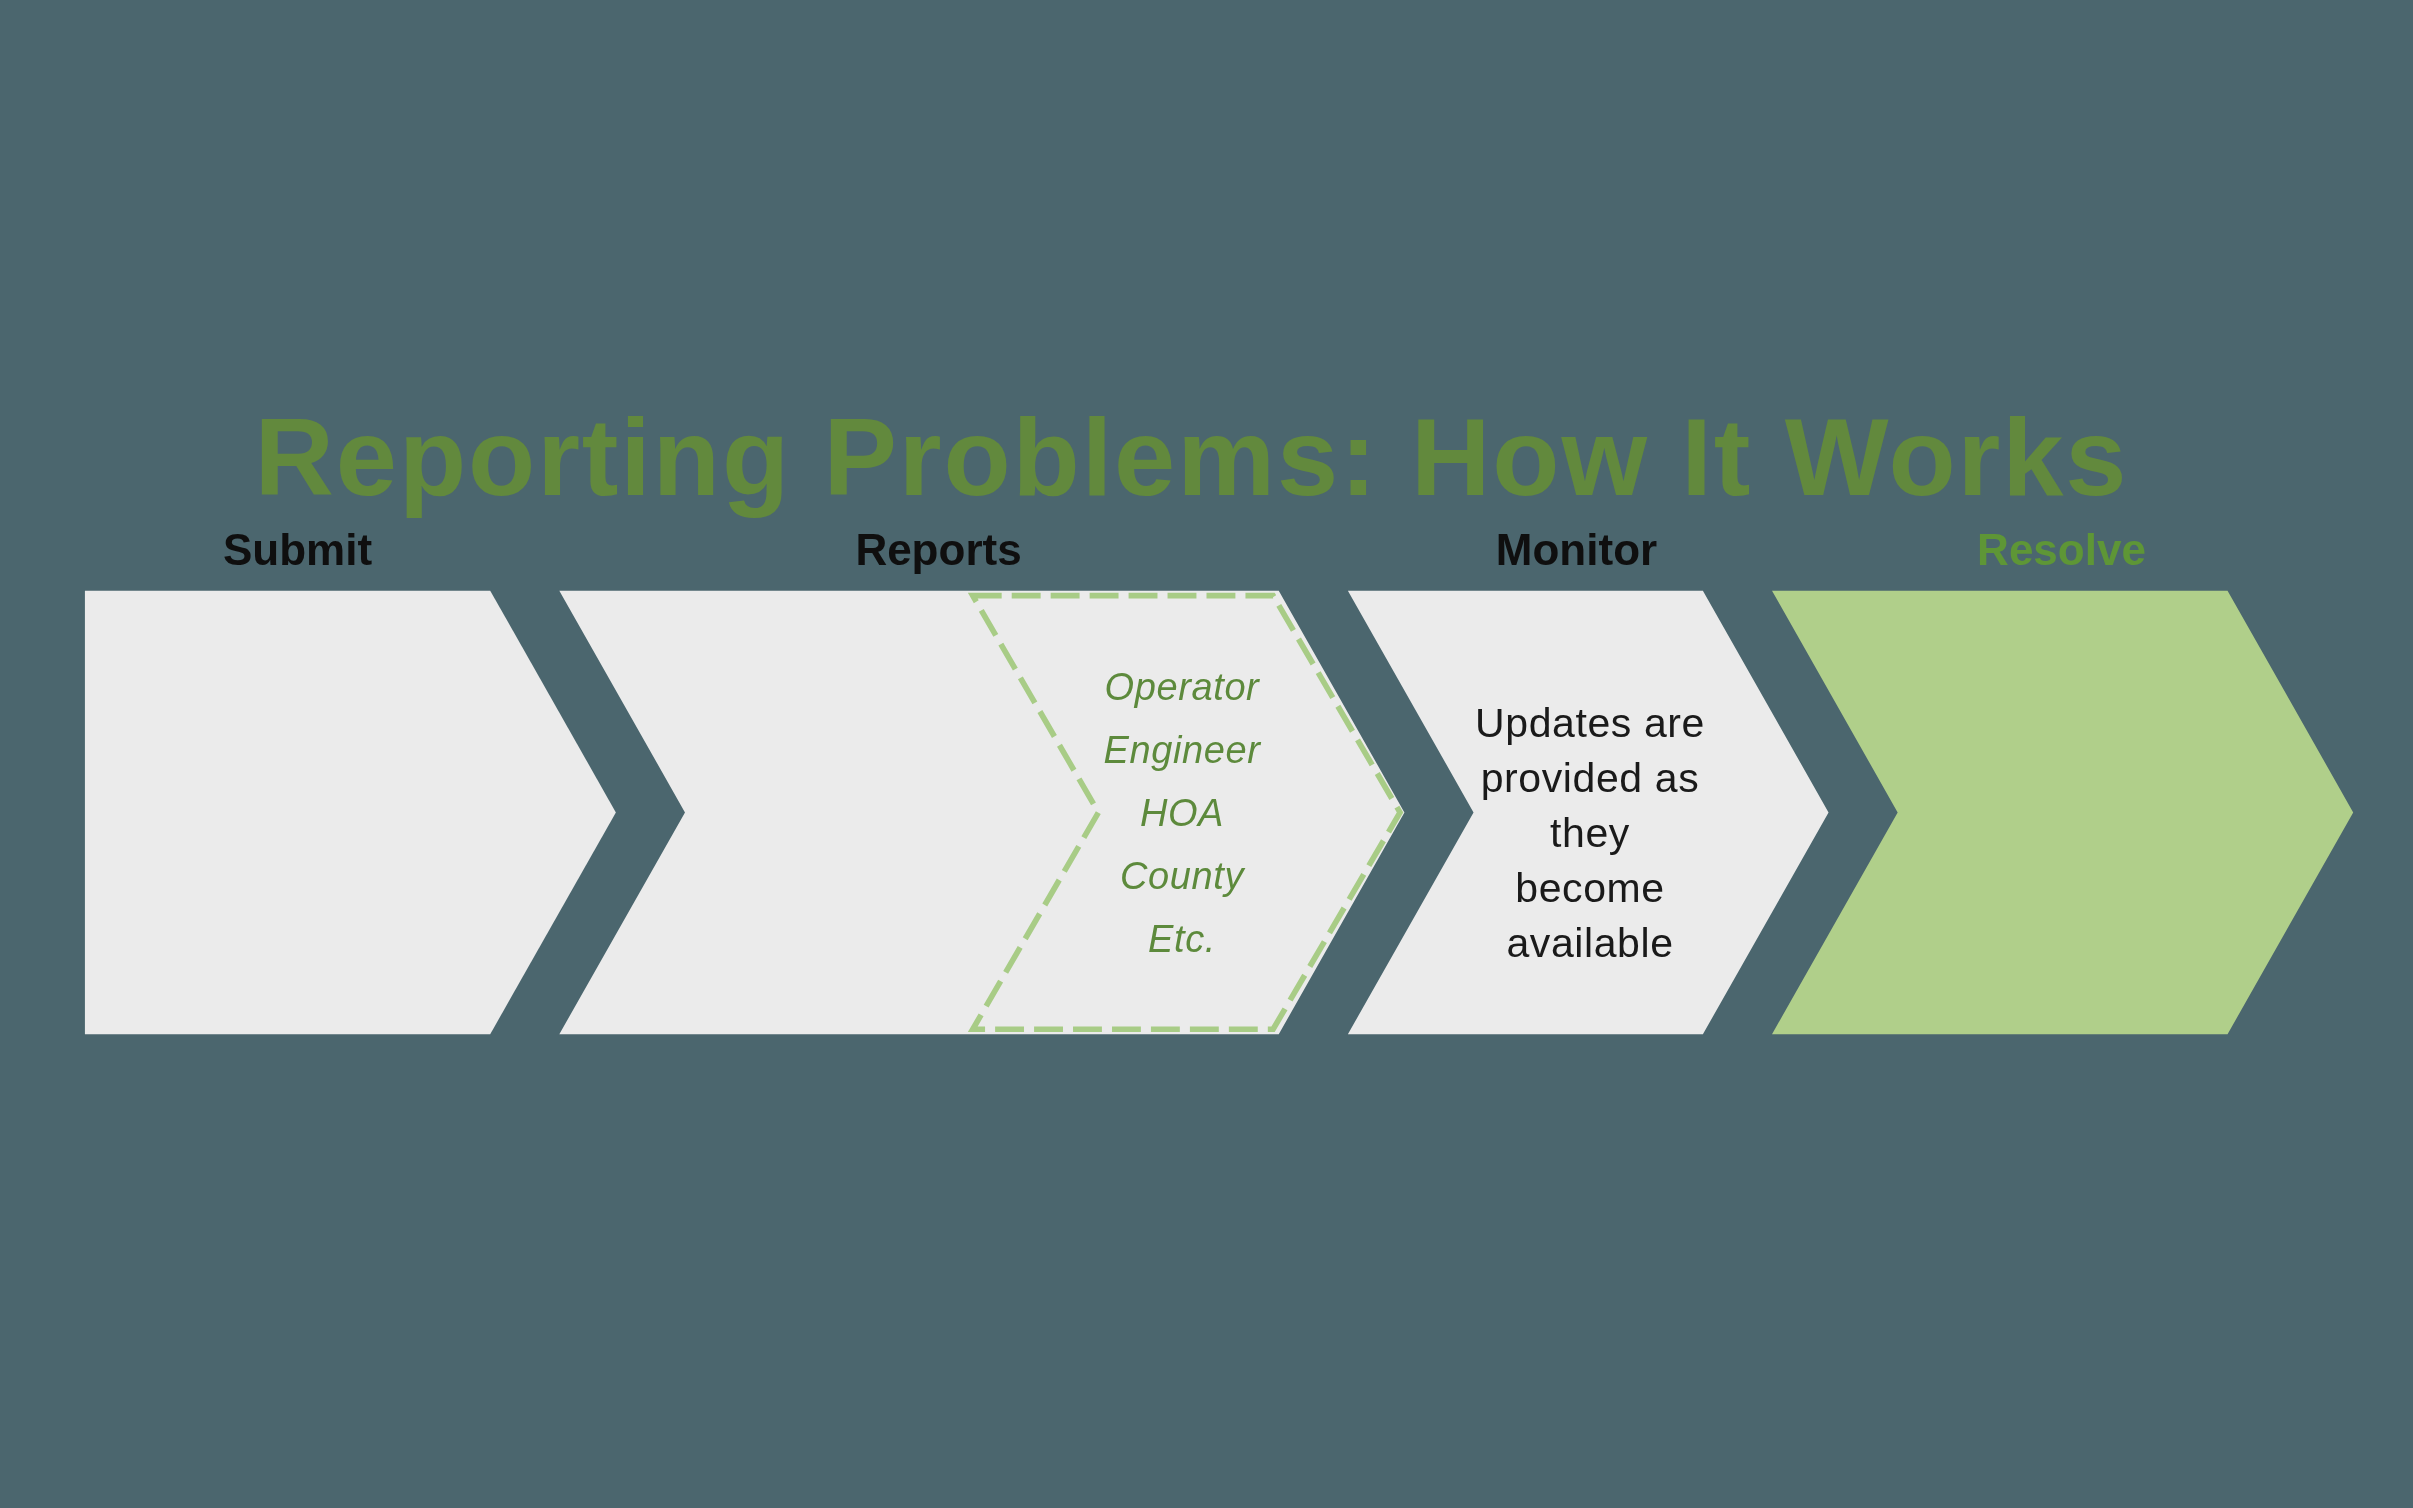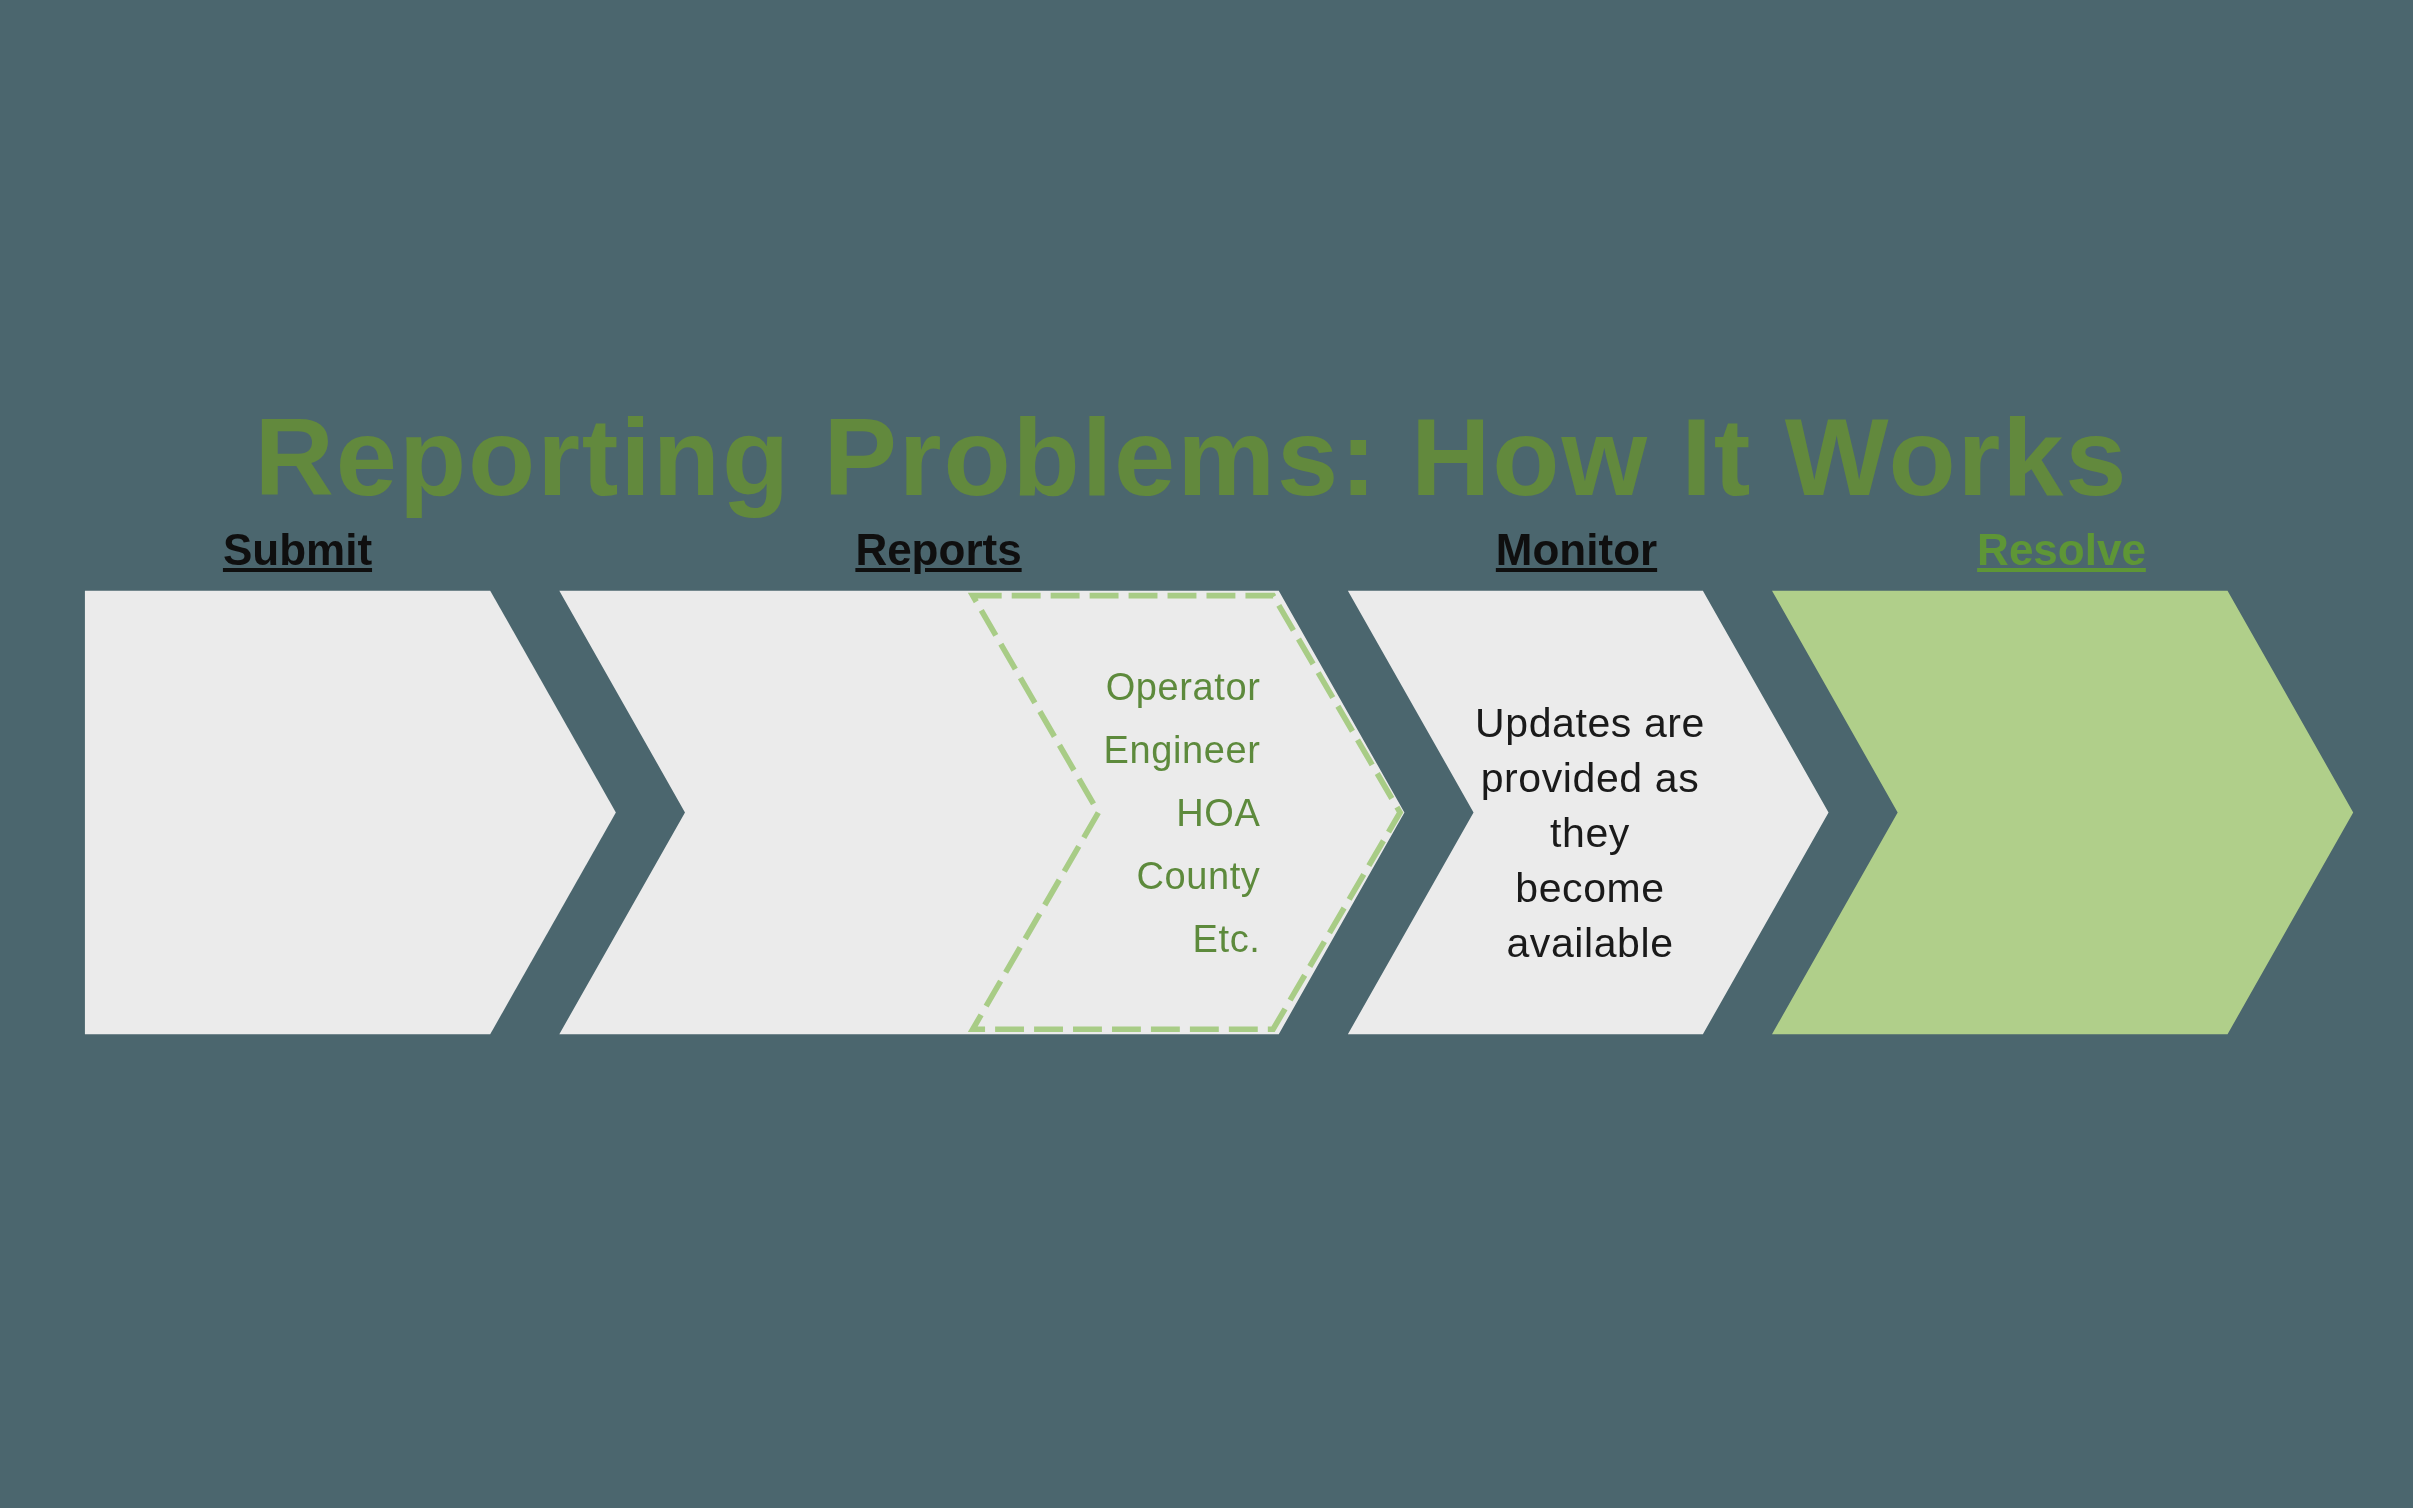--- a/index.html
+++ b/index.html
@@ -35,21 +35,20 @@
   }
   .step-label {
     position: absolute;
     top: 528px;
     width: 251px;
     text-align: center;
     font-size: 44px;
     line-height: 1;
     font-weight: 800;
     color: #0f0f0f;
-    text-decoration: underline;
   }
   .step-label.green { color: #5e9636; }
   .label-submit   { left: 172px;  }
   .label-delegate { left: 813px; }
   .label-monitor  { left: 1451px; }
   .label-resolve  { left: 1936px; }
   .step-text {
     position: absolute;
     top: 591px;
     height: 444px;
@@ -63,24 +62,24 @@
     line-height: 55px;
     letter-spacing: 0.6px;
   }
   .text-submit   { left: 85px;  width: 427px; }
   .text-delegate { left: 654px; width: 352px; line-height: 54px; }
   .text-monitor  { left: 1414px; width: 352px; margin-top: 20px; }
   .text-resolve  { left: 1810px; width: 377px; line-height: 54px; }
   .text-contacts {
     left: 1006px;
     width: 352px;
+    font-style: italic;
     color: #5d8a3c;
     font-size: 38px;
     line-height: 63px;
-    text-align: right;
   }
 </style>
 </head>
 <body>
 
 <div class="canvas">
 
   <svg class="shapes" width="2413" height="1508" viewBox="0 0 3840 2400">
     <polygon points="135,940 780,940 980,1293 780,1646 135,1646" fill="#ebebeb"></polygon>
     <polygon points="890,940 2035,940 2235,1293 2035,1646 890,1646 1090,1293" fill="#ebebeb"></polygon>

